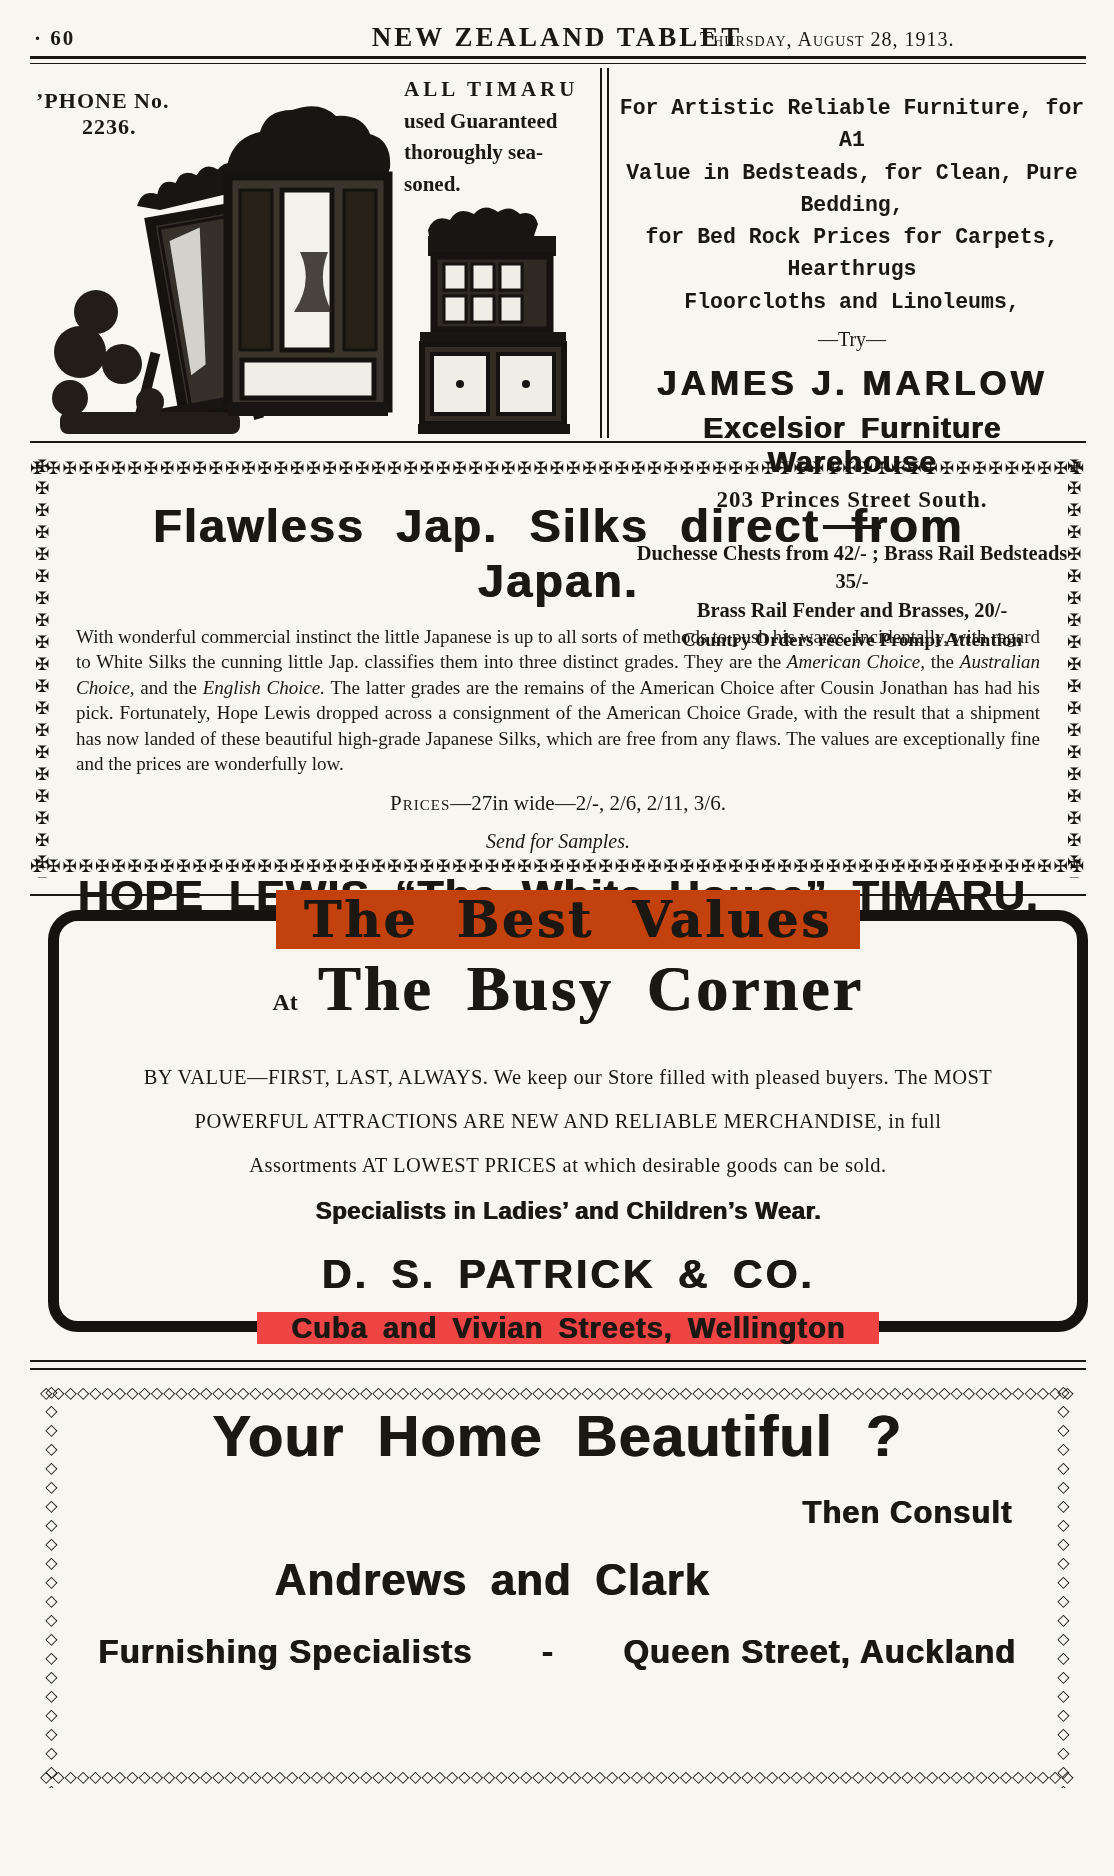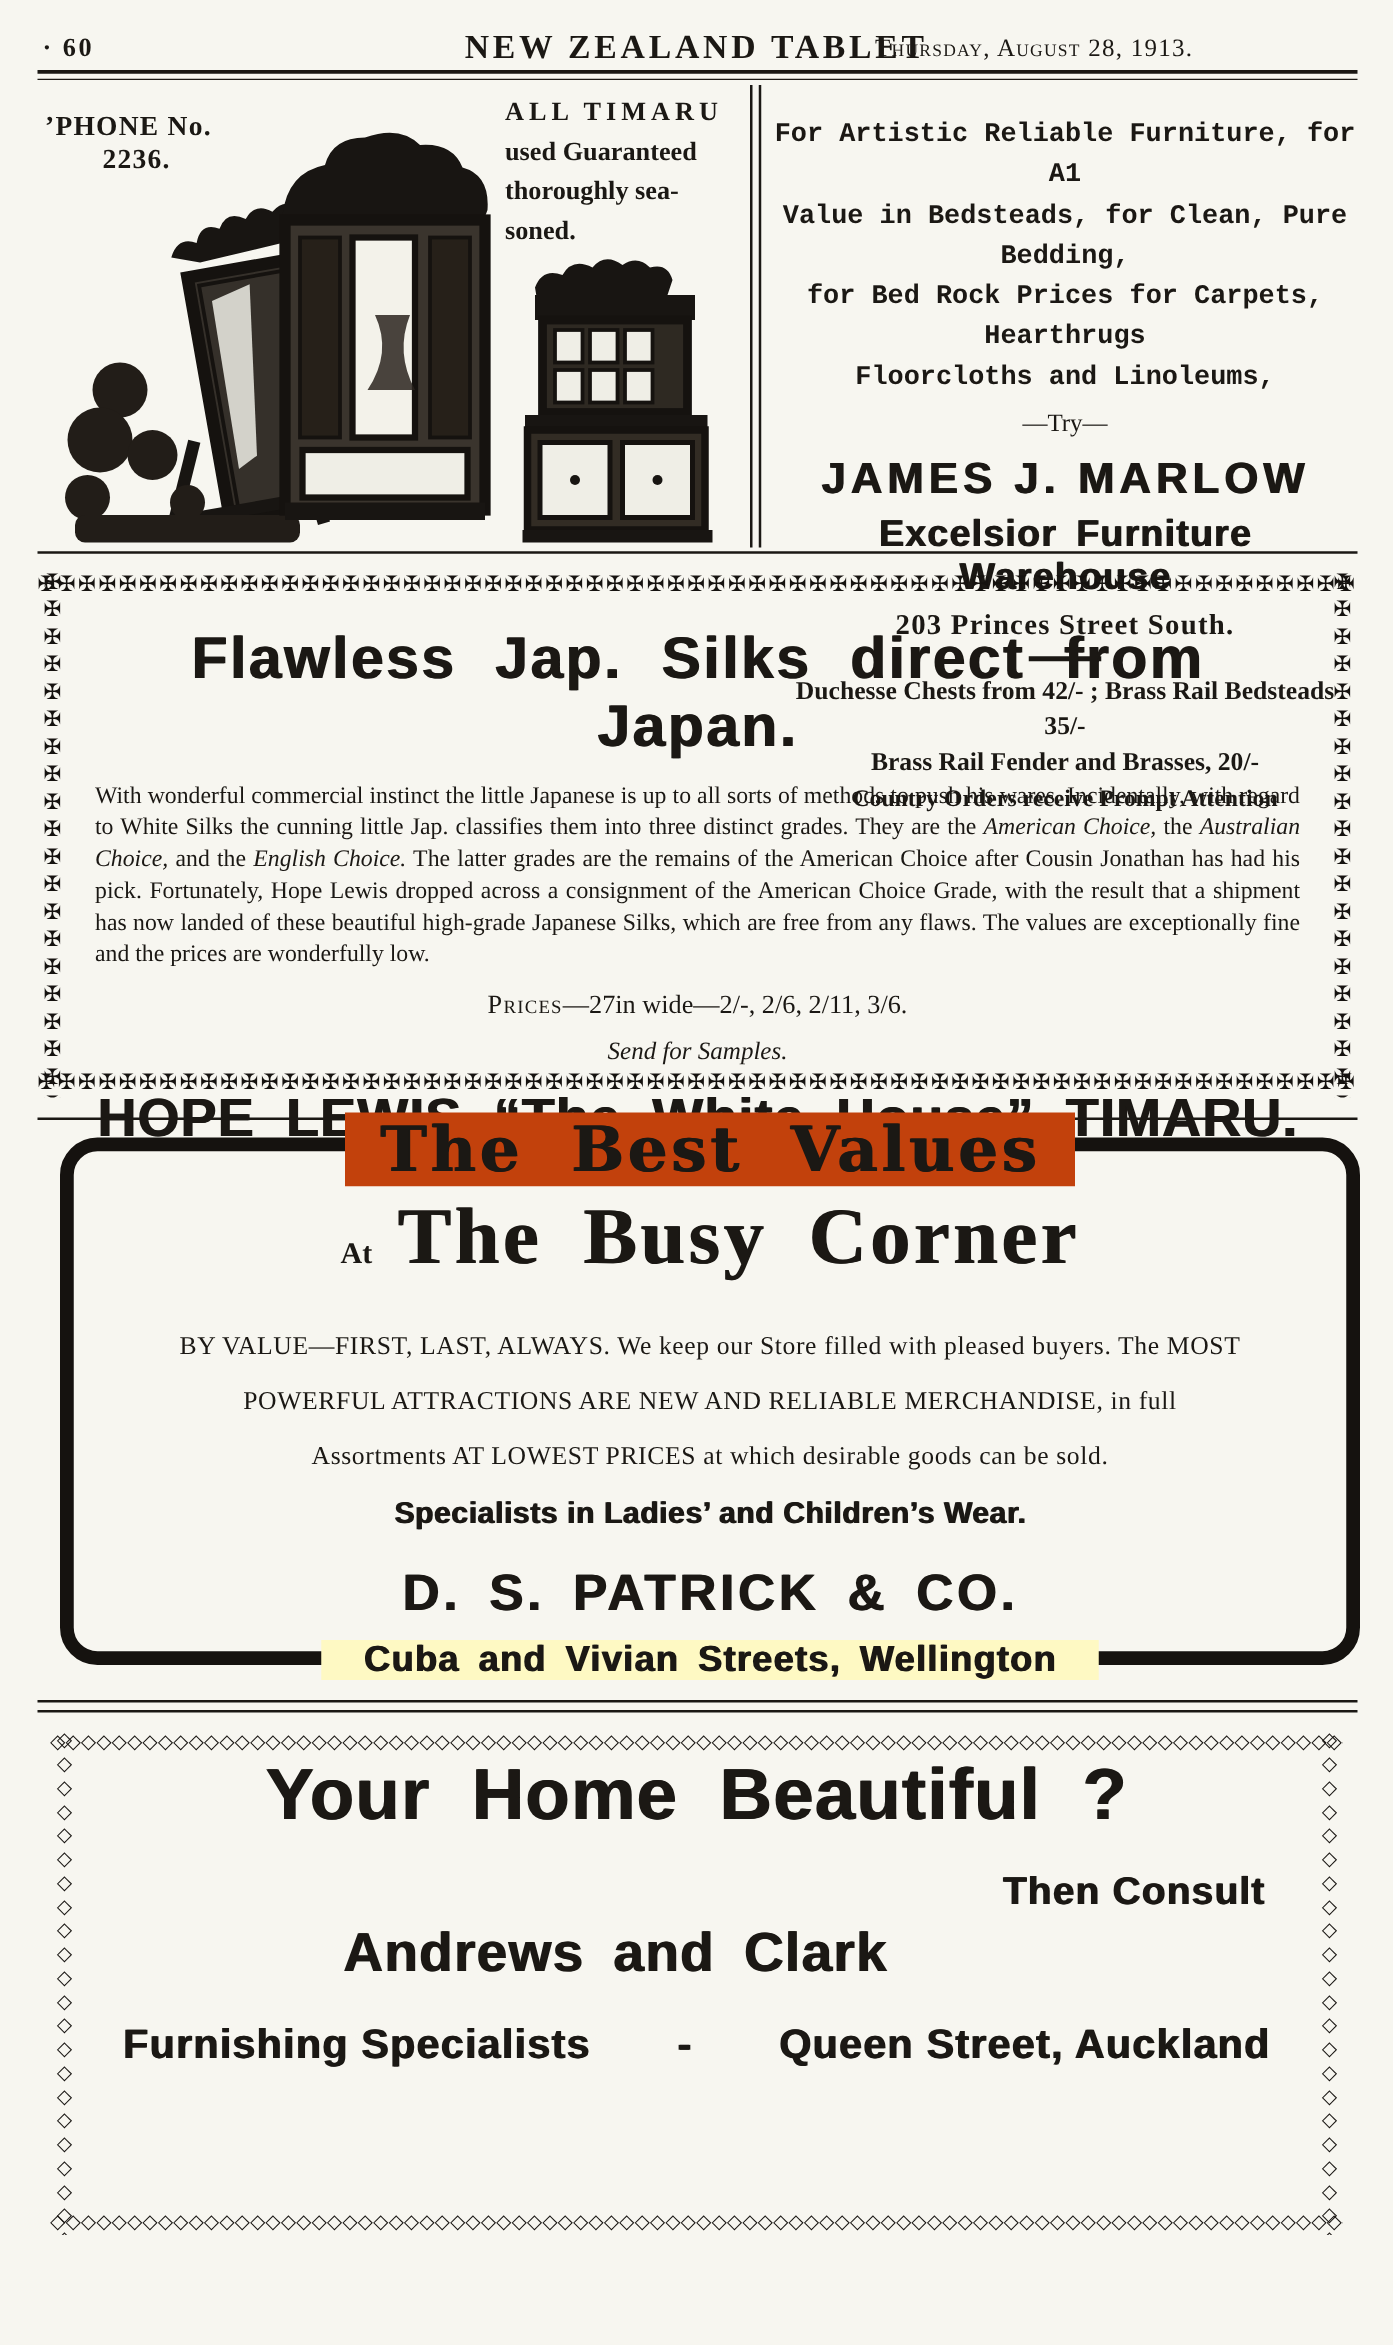--- a/index.html
+++ b/index.html
@@ -66,36 +66,36 @@
   #busybox { left:48px; top:910px; width:1018px; height:400px; border:11px solid #15120f; border-radius:30px; }
   .bv-title { position:absolute; top:-26px; left:0; right:0; text-align:center; font-size:50px; letter-spacing:3px; word-spacing:18px; line-height:1; }
   .bv-title span { background:#c2410c; padding:0 28px; }
   .bv-line2 { margin-top:36px; display:flex; justify-content:center; align-items:baseline; gap:20px; }
   .bv-at { font-size:24px; font-weight:bold; }
   .bv-corner { font-size:64px; letter-spacing:3px; word-spacing:14px; line-height:1;font-family:Liberation Serif, serif; }
   .bv-body { margin-top:34px; text-align:center; font-size:20.5px; line-height:2.15; letter-spacing:0.5px; }
   .bv-spec { margin-top:10px; text-align:center; font-size:24px; letter-spacing:0.5px; }
   .bv-co { margin-top:26px; text-align:center; font-size:41px; letter-spacing:3px; word-spacing:8px; }
   .bv-addr { position:absolute; bottom:-24px; left:0; right:0; text-align:center; font-size:29px; letter-spacing:1px; word-spacing:6px; line-height:1.1; }
-  .bv-addr span { background:#fef9c3; padding:0 34px; }
+  .bv-addr span { background:#ef4444; padding:0 34px; }
 
   #pre-home-rule { left:30px; top:1360px; width:1056px; height:6px; border-top:2px solid #1b1814; border-bottom:2px solid #1b1814; }
 
   
   #homebox { left:40px; top:1382px; width:1034px; height:406px; }
   .dia-h { left:0; width:1034px; height:22px; font-size:16px; letter-spacing:0; line-height:22px; }
   .dia-v { top:0; width:22px; height:100%; writing-mode:vertical-rl; text-orientation:upright; font-size:16px; line-height:22px; white-space:normal; }
   #homebox .orn-top { top:0; }
   #homebox .orn-bottom { bottom:0; }
   #homebox .orn-left { left:0; }
   #homebox .orn-right { right:0; }
   .home-l1 { margin:40px 0 0 58px; font-size:31px; letter-spacing:1px; }
   .home-l2 { margin-top:20px; text-align:center; font-size:58px; word-spacing:16px; letter-spacing:1px; }
   .home-l3 { margin:26px 62px 0 0; text-align:right; font-size:31px; letter-spacing:1px; }
-  .home-co { margin-top:7px; margin-right:130px; text-align:center; font-size:44px; letter-spacing:1px; word-spacing:10px; }
+  .home-co { margin-top:24px; margin-right:130px; text-align:center; font-size:44px; letter-spacing:1px; word-spacing:10px; }
   .home-row { display:flex; justify-content:space-between; align-items:baseline; margin:28px 58px 0; font-size:33px; letter-spacing:1px; }
 </style>
 </head>
 <body>
 
 <div class="abs" id="masthead">NEW ZEALAND TABLET</div>
 <div class="abs" id="page-number">· 60</div>
 <div class="abs" id="issue-date">Thursday, August 28, 1913.</div>
 <div class="abs" id="hdr-rule"></div>
 

